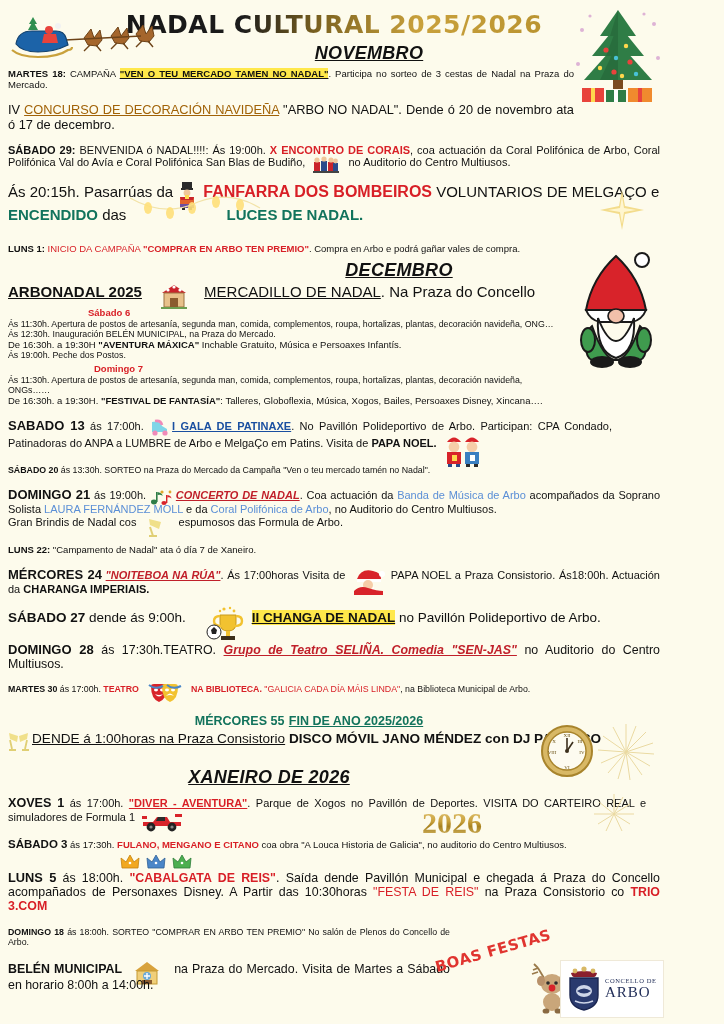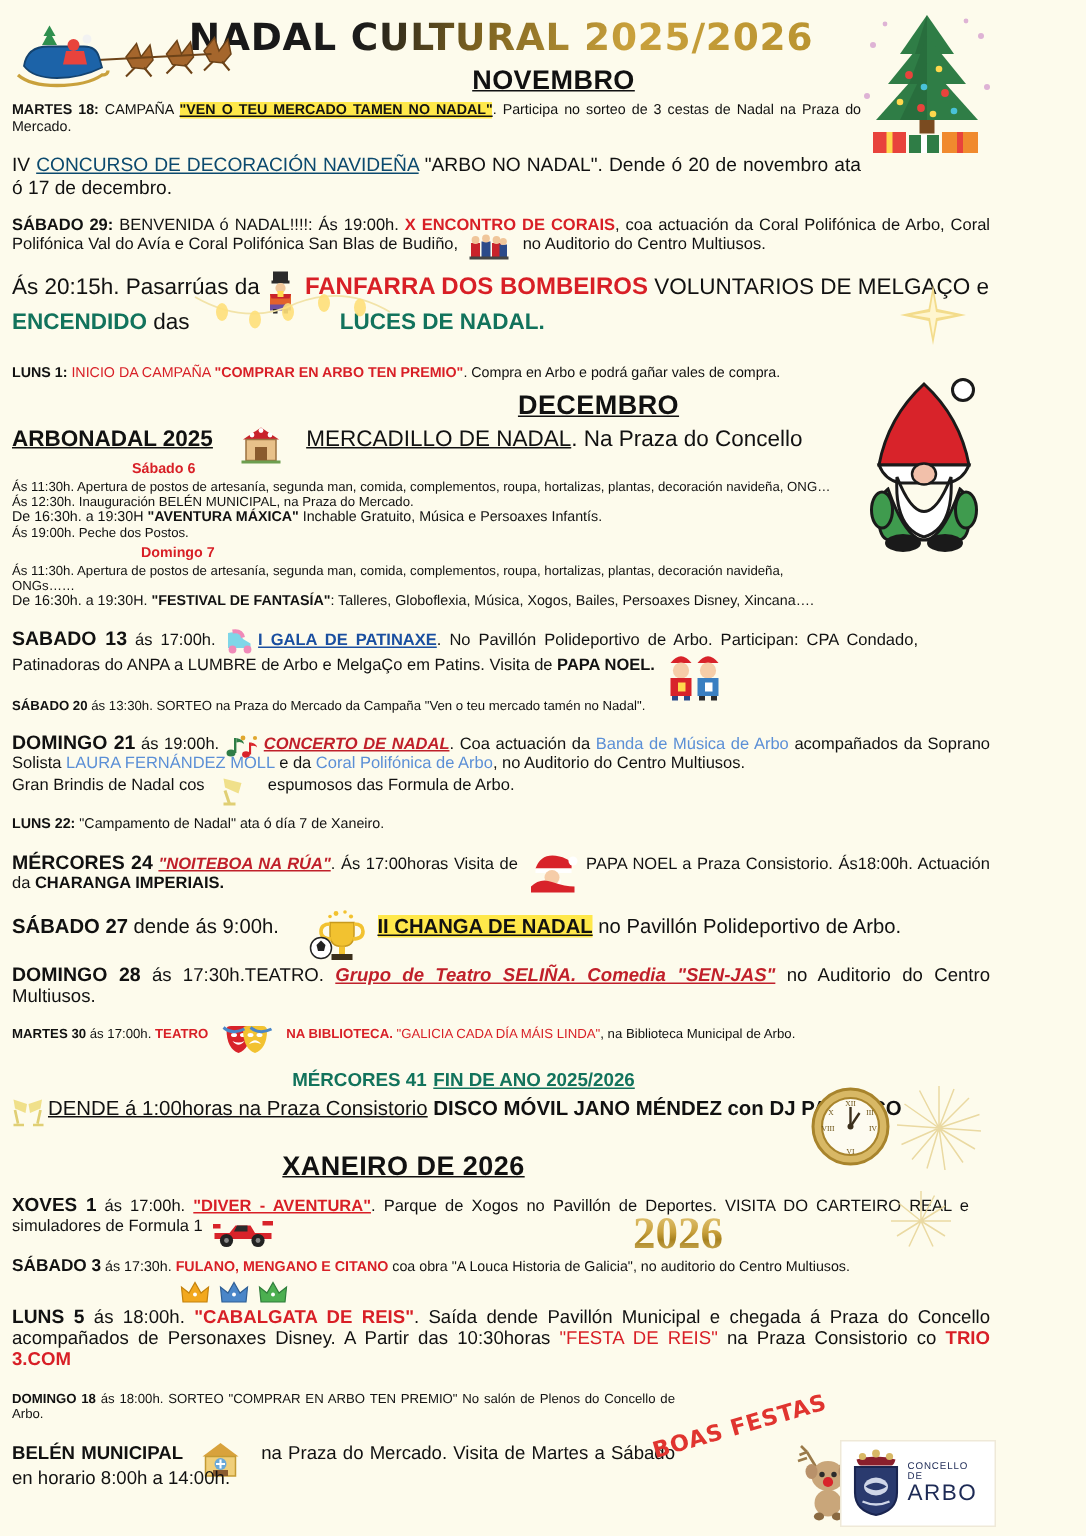--- a/index.html
+++ b/index.html
@@ -15,39 +15,39 @@
   .page { position:relative; width:668px; height:1024px; padding:0 8px; }
 
   
   .b   { font-weight:bold; }
   .u   { text-decoration:underline; }
   .red { color:#d81f26; }
   .dred{ color:#c0202a;font-style:italic; }
   .tgrn{ color:#12735c; }
   .blu { color:#1a4fa0;margin-top:44px; }
   .lblu{ color:#5b8fd6; }
-  .pur { color:#0c4a6e; }
+  .pur { color:#a16207; }
   .hl  { background:#ffe84a; }
   .sm  { font-size:9.5px; }
   .xs  { font-size:8.8px; }
   .md  { font-size:11px; }
   .lg  { font-size:12.8px; }
 
   
   .title {
     text-align:center; font-size:25px; font-weight:bold; letter-spacing:.5px;
     font-family:"DejaVu Sans", sans-serif;
     background:linear-gradient(100deg,#141414 0%,#1b1b1b 34%,#8a6a1e 48%,#c9a13c 62%,#b8922f 82%,#d8b košt 100%);
     background:linear-gradient(100deg,#141414 0%,#1b1b1b 36%,#7d6320 48%,#c9a13c 63%,#b8922f 84%,#d9b451 100%);
     -webkit-background-clip:text; background-clip:text; color:transparent;
     padding-top:10px;
   }
   .month {
     text-align:center; font-size:18px; font-weight:bold; text-decoration:underline;
-    letter-spacing:.3px; margin:4px 0 2px;
+    letter-spacing:.3px; margin:4px 0 2px;font-style:italic;
   }
   .month.nov { padding-left:70px; }
   .month.dec { padding-left:130px; }
   p.par { margin:0 0 2px 0; text-align:justify; }
 
   
   .art { position:absolute; }
   svg { display:block; overflow:visible; }
 
   .sleigh { left:6px; top:14px; }
@@ -56,21 +56,21 @@
   .clock  { right:74px; top:724px; }
   .fw     { right:2px; top:718px; }
   .reind  { right:96px; top:962px; }
   .boas   { right:110px; top:958px; transform:rotate(-16deg); transform-origin:left bottom;
             color:#e0342f; font-weight:bold; font-size:15px; letter-spacing:.5px;
             font-family:"DejaVu Sans", sans-serif; }
   .logo   { right:4px; top:960px; width:104px; height:58px; background:#fff;
             border:1px solid #efe9d8; display:flex; align-items:center; gap:4px;
             padding:4px 6px; }
   .logo .shield { flex:0 0 auto; }
-  .logo .txt { line-height:1; font-family:Liberation Sans, sans-serif; color:#1d2a55; }
+  .logo .txt { line-height:1; font-family:Liberation Serif, serif; color:#1d2a55; }
   .logo .txt .t1 { font-size:6.5px; letter-spacing:.6px; display:block; }
   .logo .txt .t2 { font-size:15px; letter-spacing:1px; display:block; font-weight:normal; }
 
   .y2026 { position:absolute; right:186px; top:806px; font-size:30px; font-weight:bold;
            font-family:"Liberation Serif", serif;
            background:linear-gradient(180deg,#e9cf86 0%,#c9a13c 45%,#a8821f 60%,#e3c87d 100%);
            -webkit-background-clip:text; background-clip:text; color:transparent; }
 
   .lights { position:absolute; left:130px; top:196px; }
   .star   { position:absolute; left:600px; top:190px; }
@@ -403,21 +403,21 @@
           <path d="M0 0 L0 -28 M0 0 L10 -26 M0 0 L20 -20 M0 0 L27 -9 M0 0 L28 2 M0 0 L24 14 M0 0 L16 23 M0 0 L4 28 M0 0 L-8 27 M0 0 L-18 21 M0 0 L-25 11 M0 0 L-28 -2 M0 0 L-23 -16 M0 0 L-13 -25"></path>
         </g>
         <g transform="translate(28,96)">
           <path d="M0 0 L0 -20 M0 0 L9 -17 M0 0 L16 -10 M0 0 L20 0 M0 0 L16 10 M0 0 L8 17 M0 0 L-8 17 M0 0 L-16 10 M0 0 L-20 0 M0 0 L-15 -12"></path>
         </g>
       </g>
     </svg>
   </div>
 
   <div style="text-align:center;margin-top:14px;padding-right:50px">
-    <span class="b tgrn" style="font-size:12.5px">MÉRCORES 41</span>
+    <span class="b tgrn" style="font-size:12.5px">MÉRCORES 55</span>
     <span class="b u tgrn" style="font-size:12.5px">FIN DE ANO 2025/2026</span>
   </div>
   <p class="par" style="margin-top:2px;font-size:13.6px;">
     <span class="ic">
       <svg width="22" height="22" viewBox="0 0 22 22" style="margin:0 2px -6px 0">
         <path d="M1 2 l9 3 l-1 6 l-7 -3z" fill="#f0e08a"></path>
           <path d="M2 9 l2 9 M1 19 h7" stroke="#e0cf74" stroke-width="1.8" fill="none"></path>
         <path d="M20 2 l-9 3 l1 6 l7 -3z" fill="#f0e08a"></path>
           <path d="M19 9 l-2 9 M14 19 h7" stroke="#e0cf74" stroke-width="1.8" fill="none"></path>
       </svg></span><span class="u">DENDE á 1:00horas na Praza Consistorio</span><span class="b"> DISCO MÓVIL JANO MÉNDEZ con DJ PACHECO</span>

